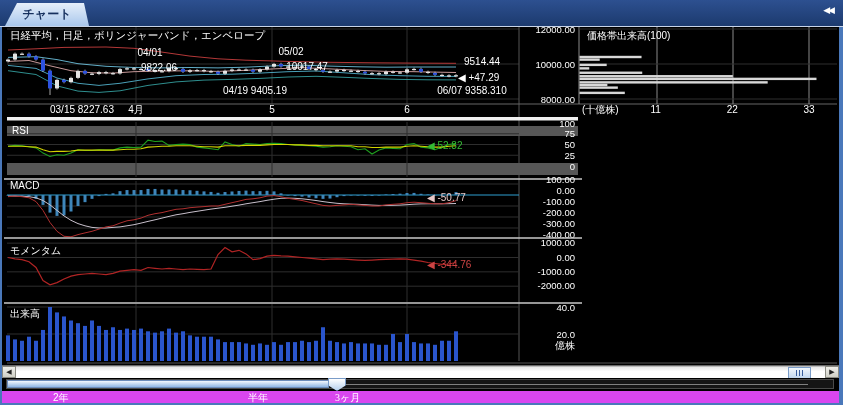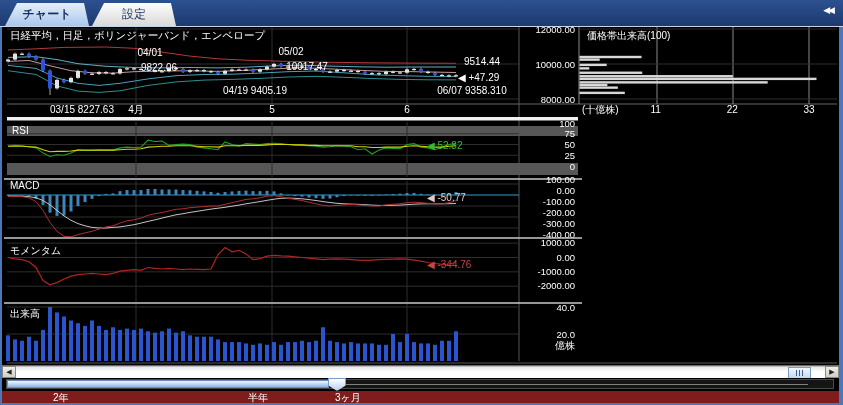--- a/index.html
+++ b/index.html
@@ -1,17 +1,17 @@
 <!DOCTYPE html>
 <html><head>
 <meta charset="utf-8">
 <style>
   html,body{margin:0;padding:0;background:#000;}
   body{width:843px;height:405px;overflow:hidden;font-family:"Liberation Sans","DejaVu Sans",sans-serif;}
-  .window{position:relative;width:843px;height:405px;background:#7f1d1d;}
+  .window{position:relative;width:843px;height:405px;background:#d946ef;}
   .titlebar{position:absolute;left:0;top:0;width:843px;height:27px;
     background:linear-gradient(#2d5090,#1c3a6e);border-bottom:1px solid #c8d4e8;box-sizing:border-box;}
   .tabs{position:absolute;left:5px;bottom:0;height:23px;display:flex;}
   .tab{width:84px;height:23px;margin-right:3px;line-height:23px;text-align:center;
     font-size:12px;color:#16305e;cursor:pointer;
     clip-path:polygon(12px 0,calc(100% - 5px) 0,100% 100%,0 100%);
     background:linear-gradient(#fdfdfd,#d9d9d9);}
   .tab.sel{background:linear-gradient(#e6effa,#a9c7ec);font-weight:bold;}
   .collapse-btn{position:absolute;right:10px;top:4px;color:#fff;font-size:9px;
     letter-spacing:-2px;cursor:pointer;line-height:12px;}
@@ -36,31 +36,30 @@
   .ps-track{position:absolute;left:4px;top:1px;width:828px;height:10px;background:#151515;
     border:1px solid #4a4a4a;box-sizing:border-box;}
   .ps-fill{position:absolute;left:5px;top:2px;width:322px;height:8px;
     background:linear-gradient(#f2f7fd,#8fb6e4);border:1px solid #6c8cba;box-sizing:border-box;}
   .ps-groove{position:absolute;left:328px;top:6px;width:478px;height:1px;background:#808080;}
   .ps-thumb{position:absolute;left:326px;top:0;width:18px;height:13px;cursor:grab;
     background:linear-gradient(#ffffff,#b9d2ee);border:1px solid #7a9cc8;box-sizing:border-box;
     clip-path:polygon(0 0,100% 0,100% 55%,50% 100%,0 55%);}
   .slider-labels{position:absolute;left:2px;top:391px;width:837px;height:12px;color:#fff;font-size:10px;}
   .slider-labels span{position:absolute;top:0;cursor:pointer;}
-  .lbl-2y{left:51px;} .lbl-hy{left:246px;} .lbl-3m{left:333px;}
+  .lbl-2y{left:51px;} .lbl-hy{left:246px;} .lbl-3m{left:333px;font-family:Liberation Serif, serif;}
   text{font-family:"Liberation Sans","DejaVu Sans",sans-serif;}
 </style>
 </head>
 <body>
 
 <div class="window">
   <div class="titlebar">
     <div class="tabs">
       <div class="tab sel"><span>チャート</span></div>
-      <div class="tab"><span>設定</span></div>
     </div>
     <div class="collapse-btn">◀◀</div>
   </div>
 
   <svg id="chart" width="837" height="338" viewBox="0 0 837 338">
       <line x1="134" y1="0" x2="134" y2="77" stroke="#2e2e2e" stroke-width="1"></line>
       <line x1="270" y1="0" x2="270" y2="77" stroke="#2e2e2e" stroke-width="1"></line>
       <line x1="405" y1="0" x2="405" y2="77" stroke="#2e2e2e" stroke-width="1"></line>
       <line x1="5" y1="2" x2="517" y2="2" stroke="#2e2e2e" stroke-width="1"></line>
       <line x1="5" y1="37" x2="517" y2="37" stroke="#2e2e2e" stroke-width="1"></line>

